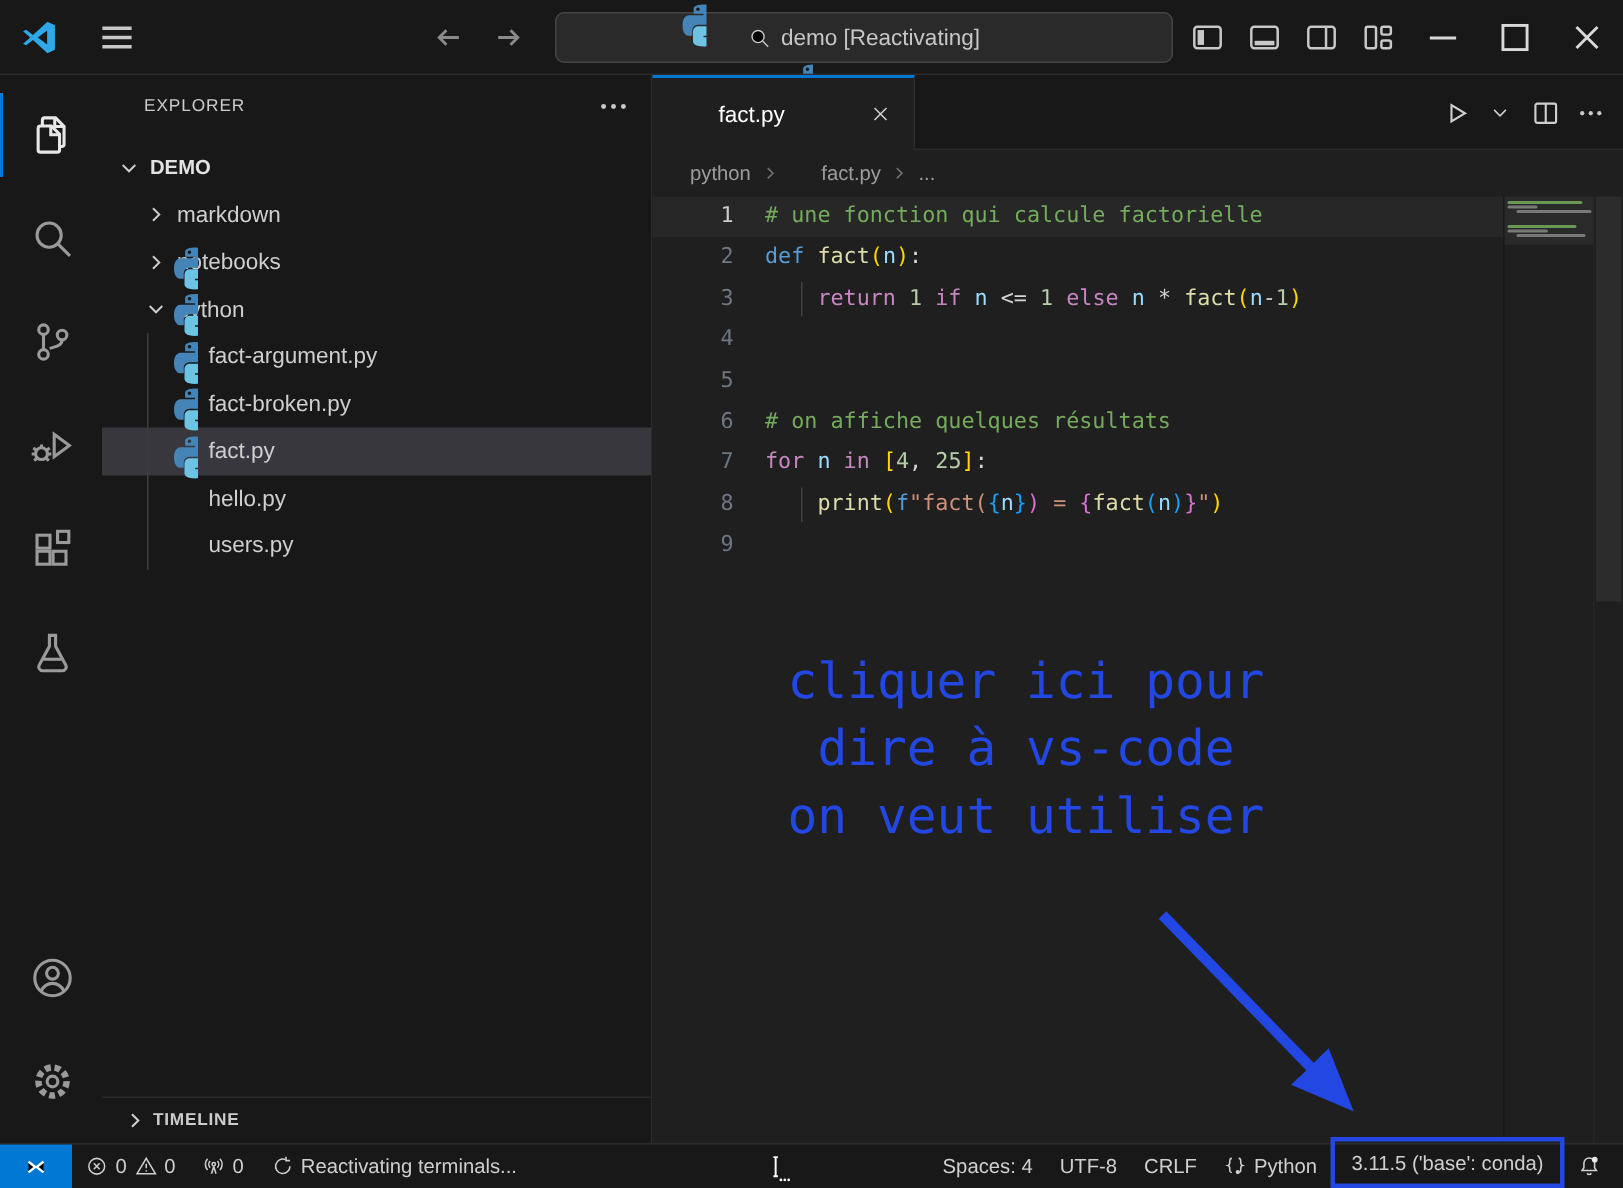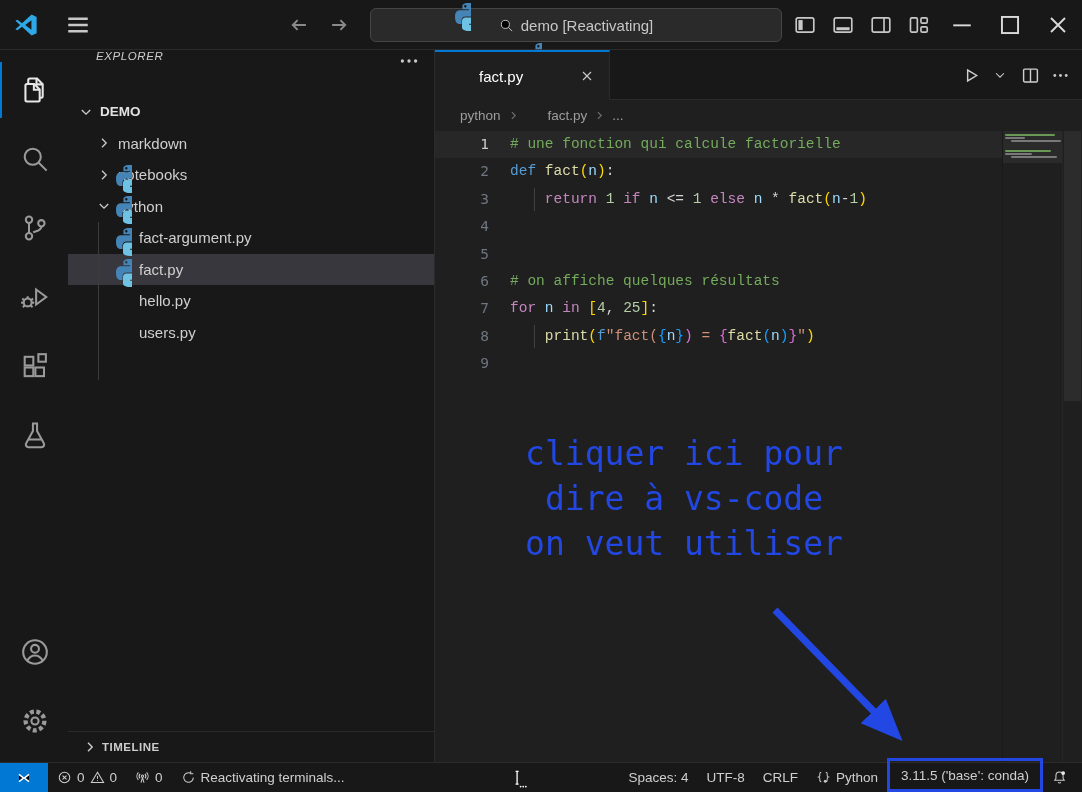--- a/index.html
+++ b/index.html
@@ -35,21 +35,21 @@
   .activitybar{width:68px;background:#181818;display:flex;flex-direction:column;align-items:stretch;padding-top:12px;}
   .ab-item{height:56px;margin-bottom:13px;display:flex;align-items:center;justify-content:center;
            border-left:2px solid transparent;cursor:pointer;}
   .ab-item svg{width:30px;height:30px;stroke:#9a9a9a;stroke-width:1.1;}
   .ab-item.active{border-left-color:#0078d4;}
   .ab-item.active svg{stroke:#e7e7e7;}
   .ab-spacer{flex:1;}
 
   
   .sidebar{width:367px;background:#181818;border-right:1px solid #2b2b2b;display:flex;flex-direction:column;}
-  .sb-head{height:42px;display:flex;align-items:flex-start;padding:0 14px 0 28px;font-style:italic;}
+  .sb-head{height:42px;display:flex;align-items:center;padding:0 14px 0 28px;}
   .sb-title{font-size:11.5px;letter-spacing:.6px;color:#cccccc;}
   .sb-head .ico{margin-left:auto;width:22px;height:22px;}
   .tree{flex:1;position:relative;padding-top:4px;}
   .trow{height:31.5px;display:flex;align-items:center;font-size:15px;color:#cfcfcf;cursor:pointer;position:relative;}
   .trow.selected{background:#37373d;}
   .trow .chev{width:16px;height:16px;margin-right:6px;flex:0 0 16px;}
   .trow .chev svg{width:16px;height:16px;stroke:#cccccc;stroke-width:1.3;}
   .trow .chev.down svg{transform:rotate(90deg);}
   .trow .ficon{width:18px;height:18px;margin-right:7px;flex:0 0 18px;}
   .trow.bold{font-weight:bold;font-size:13.5px;color:#e2e2e2;text-align:right;}
@@ -75,21 +75,21 @@
   .breadcrumbs{height:31px;display:flex;align-items:center;padding-left:25px;font-size:13.5px;color:#9d9d9d;gap:6px;}
   .breadcrumbs .chev svg{width:13px;height:13px;stroke:#6f6f6f;stroke-width:1.4;}
   .breadcrumbs .ficon{width:16px;height:16px;}
 
   .code-wrap{flex:1;position:relative;font-family:"DejaVu Sans Mono","Liberation Mono",monospace;font-size:14.5px;}
   .code-lines{position:absolute;left:0;top:0;right:79px;}
   .cline{height:27.4px;line-height:27.4px;display:flex;white-space:pre;position:relative;}
   .cline.current{background:#272727;}
   .lnum{width:75px;flex:0 0 75px;text-align:right;padding-right:21px;color:#6e7681;}
   .cline.current .lnum{color:#cccccc;}
-  .ltext{position:relative;font-family:Liberation Mono, monospace;}
+  .ltext{position:relative;}
   .cline .ig{position:absolute;left:99px;top:2px;bottom:2px;width:1px;background:#404040;}
   .cm{color:#74ab5c}.kw{color:#569cd6}.ct{color:#c586c0}.fn{color:#dcdcaa}
   .vr{color:#9cdcfe}.nu{color:#b5cea8}.st{color:#ce9178}
   .b1{color:#ffd700}.b2{color:#da70d6}.b3{color:#179fff}.pl{color:#d4d4d4}
 
   .ed-border{position:absolute;top:0;bottom:0;right:79px;width:1px;background:#191919;}
   .minimap{position:absolute;top:0;right:20px;width:59px;bottom:0;}
   .mm-viewport{position:absolute;left:0;top:0;width:100%;height:32px;background:rgba(255,255,255,0.05);}
   .mm-bar{position:absolute;height:2px;border-radius:1px;}
   .scrollbar{position:absolute;top:0;right:0;width:20px;bottom:0;border-left:1px solid #252525;}
@@ -314,20 +314,29 @@
           </div>
           <div class="trow" style="padding-left: 46px;">
             <span class="ficon ico">
               <svg viewBox="0 0 0 0 32 32">
                 <path fill="#4584b6" stroke="none" d="M15.9 2c-7 0-6.5 3-6.5 3v3.2h6.6v1H6.7S2 8.7 2 15.9s4.1 7 4.1 7h2.4v-3.3s-.1-4.1 4-4.1h6.6s3.9.2 3.9-3.7V5.7S23.6 2 15.9 2zm-3.6 2a1.2 1.2 0 1 1 0 2.4 1.2 1.2 0 0 1 0-2.4z"></path>
                 <path fill="#6ec2e3" stroke="none" d="M16.1 30c7 0 6.5-3 6.5-3v-3.2H16v-1h9.3s4.7.5 4.7-6.7-4.1-7-4.1-7h-2.4v3.3s.1 4.1-4 4.1H12.9S9 16.3 9 20.2v6.1S8.4 30 16.1 30zm3.6-2a1.2 1.2 0 1 1 0-2.4 1.2 1.2 0 0 1 0 2.4z"></path>
               </svg>
             </span>
             <span>fact-argument.py</span>
           </div>
+          <div class="trow" style="padding-left: 46px;">
+            <span class="ficon ico">
+              <svg viewBox="0 0 0 0 32 32">
+                <path fill="#4584b6" stroke="none" d="M15.9 2c-7 0-6.5 3-6.5 3v3.2h6.6v1H6.7S2 8.7 2 15.9s4.1 7 4.1 7h2.4v-3.3s-.1-4.1 4-4.1h6.6s3.9.2 3.9-3.7V5.7S23.6 2 15.9 2zm-3.6 2a1.2 1.2 0 1 1 0 2.4 1.2 1.2 0 0 1 0-2.4z"></path>
+                <path fill="#6ec2e3" stroke="none" d="M16.1 30c7 0 6.5-3 6.5-3v-3.2H16v-1h9.3s4.7.5 4.7-6.7-4.1-7-4.1-7h-2.4v3.3s.1 4.1-4 4.1H12.9S9 16.3 9 20.2v6.1S8.4 30 16.1 30zm3.6-2a1.2 1.2 0 1 1 0-2.4 1.2 1.2 0 0 1 0 2.4z"></path>
+              </svg>
+            </span>
+            <span>fact-broken.py</span>
+          </div>
           <div class="trow selected" style="padding-left: 46px;">
             <span class="ficon ico">
               <svg viewBox="0 0 0 0 32 32">
                 <path fill="#4584b6" stroke="none" d="M15.9 2c-7 0-6.5 3-6.5 3v3.2h6.6v1H6.7S2 8.7 2 15.9s4.1 7 4.1 7h2.4v-3.3s-.1-4.1 4-4.1h6.6s3.9.2 3.9-3.7V5.7S23.6 2 15.9 2zm-3.6 2a1.2 1.2 0 1 1 0 2.4 1.2 1.2 0 0 1 0-2.4z"></path>
                 <path fill="#6ec2e3" stroke="none" d="M16.1 30c7 0 6.5-3 6.5-3v-3.2H16v-1h9.3s4.7.5 4.7-6.7-4.1-7-4.1-7h-2.4v3.3s.1 4.1-4 4.1H12.9S9 16.3 9 20.2v6.1S8.4 30 16.1 30zm3.6-2a1.2 1.2 0 1 1 0-2.4 1.2 1.2 0 0 1 0 2.4z"></path>
               </svg>
             </span>
             <span>fact.py</span>
           </div>
           <div class="trow" style="padding-left: 46px;">

